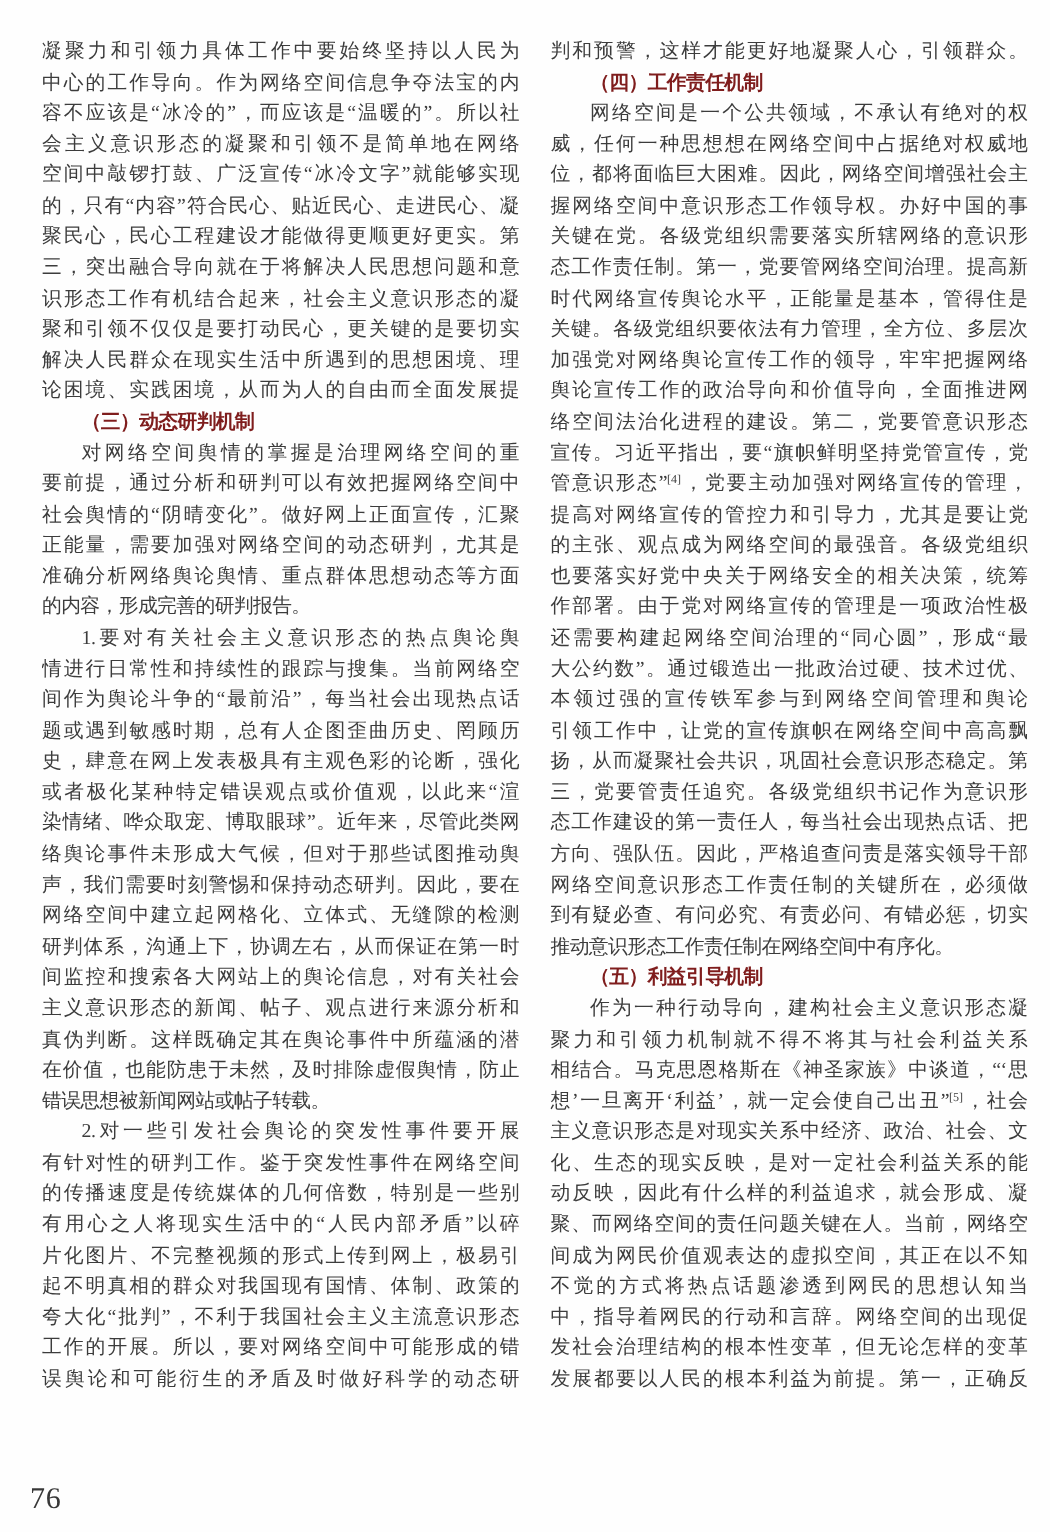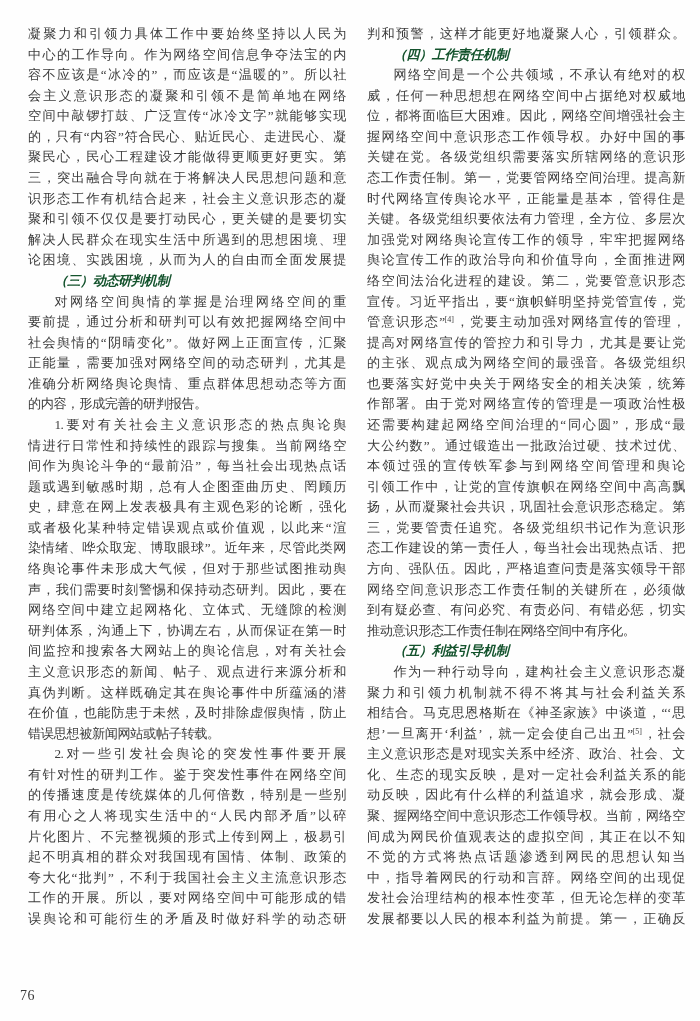--- a/index.html
+++ b/index.html
@@ -34,36 +34,35 @@
     overflow: hidden;
     white-space: normal;
   }
   
   .line.f { text-indent: 2em; }
   
   .line.h {
     font-weight: bold;
     text-indent: 2em;
     text-align-last: left;
-    color: #14532d;
-    font-style: italic;
+    color: #7f1d1d;
   }
   
   .line.e { text-align-last: left; }
   .line sup {
     font-size: 8px;
     letter-spacing: 0;
     line-height: 0;
     vertical-align: 4px;
   }
   .pagenum {
     position: absolute;
     left: 20px;
     top: 988px;
-    font-size: 14px;
+    font-size: 20px;
     letter-spacing: 0.5px;
     color: #383838;
   }
 </style>
 </head>
 <body>
 
 <div class="page">
   <div class="col col-left">
       <div class="line p">凝聚力和引领力具体工作中要始终坚持以人民为</div>
@@ -143,21 +142,21 @@
       <div class="line p">到有疑必查、有问必究、有责必问、有错必惩，切实</div>
       <div class="line e">推动意识形态工作责任制在网络空间中有序化。</div>
       <div class="line h">（五）利益引导机制</div>
       <div class="line f">作为一种行动导向，建构社会主义意识形态凝</div>
       <div class="line p">聚力和引领力机制就不得不将其与社会利益关系</div>
       <div class="line p">相结合。马克思恩格斯在《神圣家族》中谈道，“‘思</div>
       <div class="line p">想’一旦离开‘利益’，就一定会使自己出丑”<sup>[5]</sup>，社会</div>
       <div class="line p">主义意识形态是对现实关系中经济、政治、社会、文</div>
       <div class="line p">化、生态的现实反映，是对一定社会利益关系的能</div>
       <div class="line p">动反映，因此有什么样的利益追求，就会形成、凝</div>
-      <div class="line p">聚、握网络空间中意识形态工作领导权。当前，网络空</div>
+      <div class="line p">聚、而网络空间的责任问题关键在人。当前，网络空</div>
       <div class="line p">间成为网民价值观表达的虚拟空间，其正在以不知</div>
       <div class="line p">不觉的方式将热点话题渗透到网民的思想认知当</div>
       <div class="line p">中，指导着网民的行动和言辞。网络空间的出现促</div>
       <div class="line p">发社会治理结构的根本性变革，但无论怎样的变革</div>
       <div class="line p">发展都要以人民的根本利益为前提。第一，正确反</div>
     </div>
   <div class="pagenum">76</div>
 </div>
 
 </body></html>

